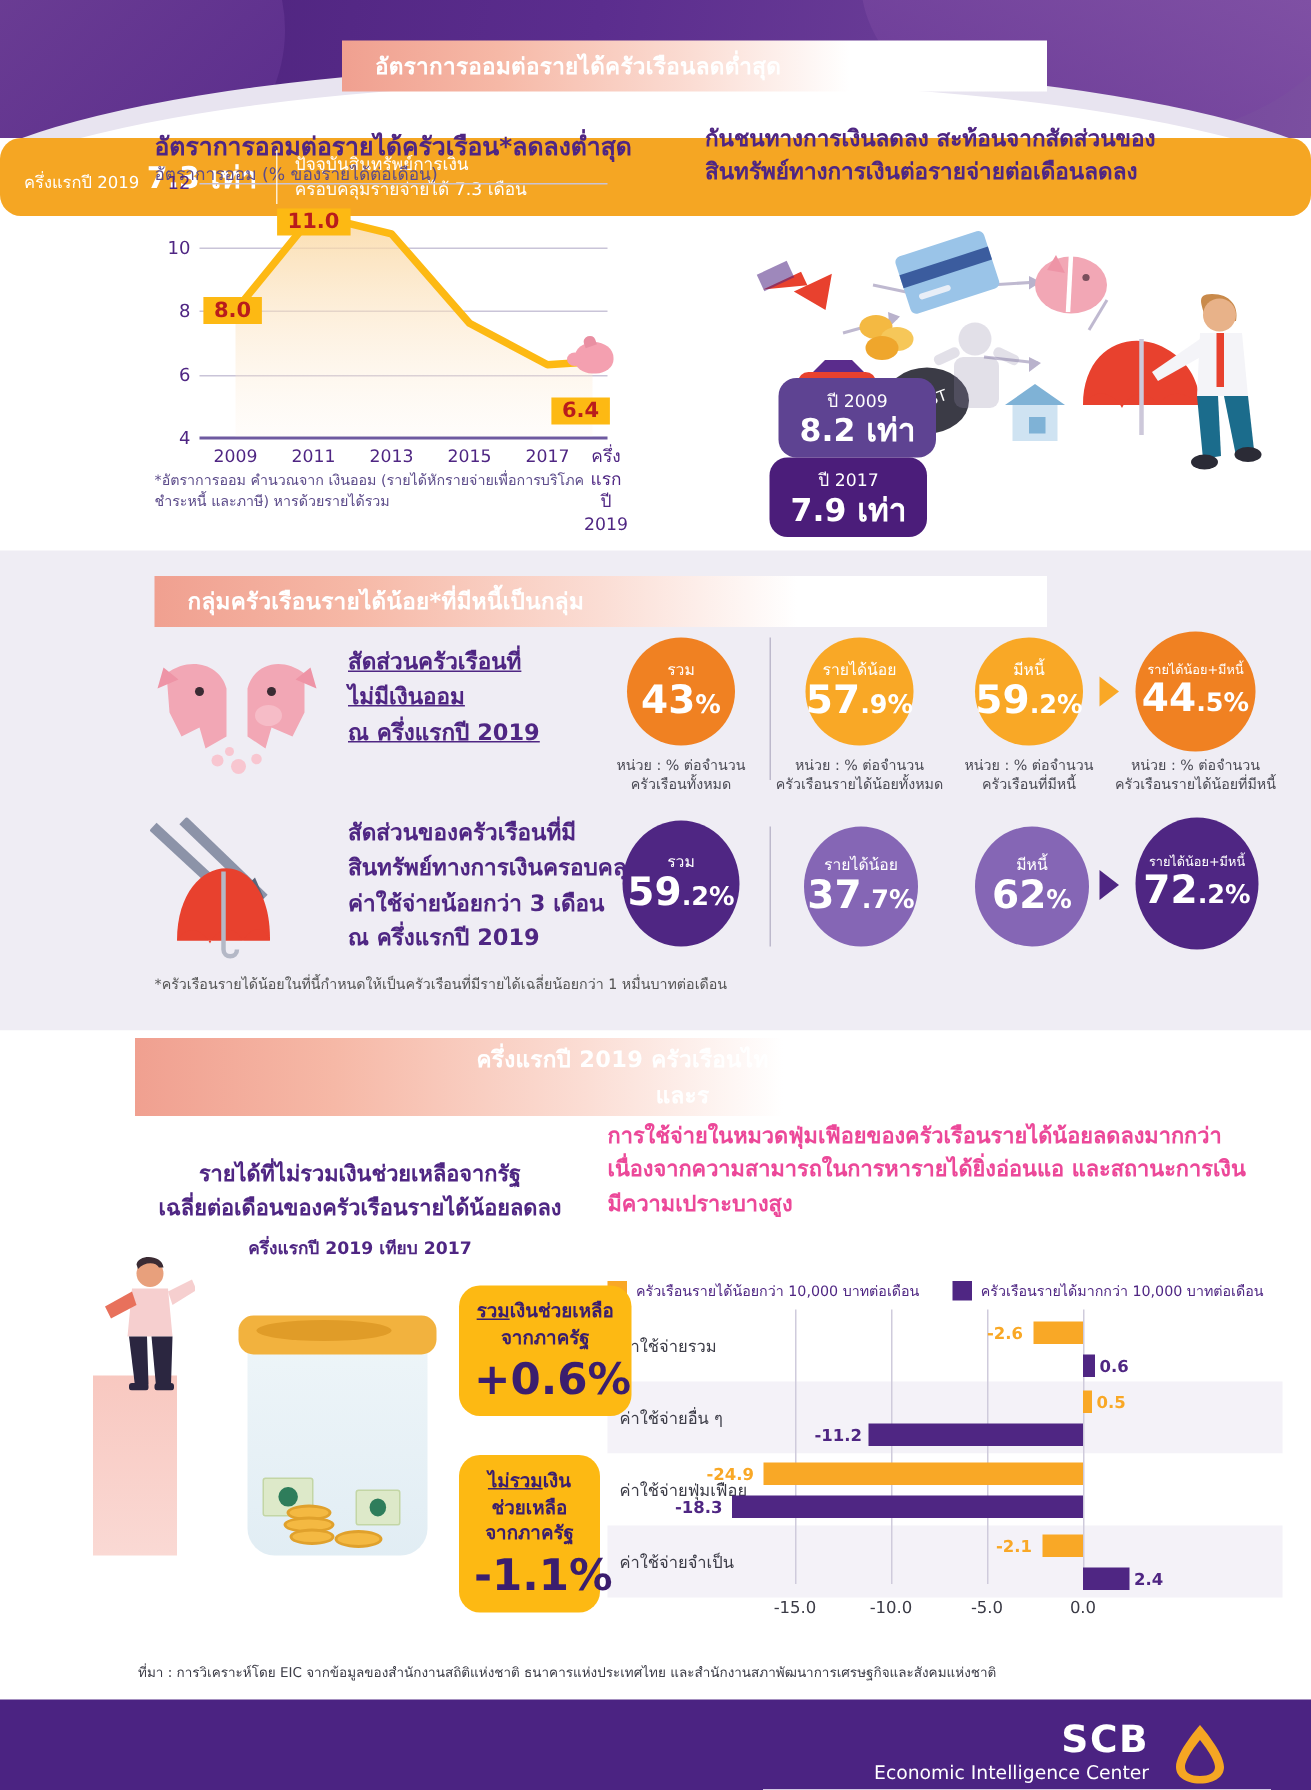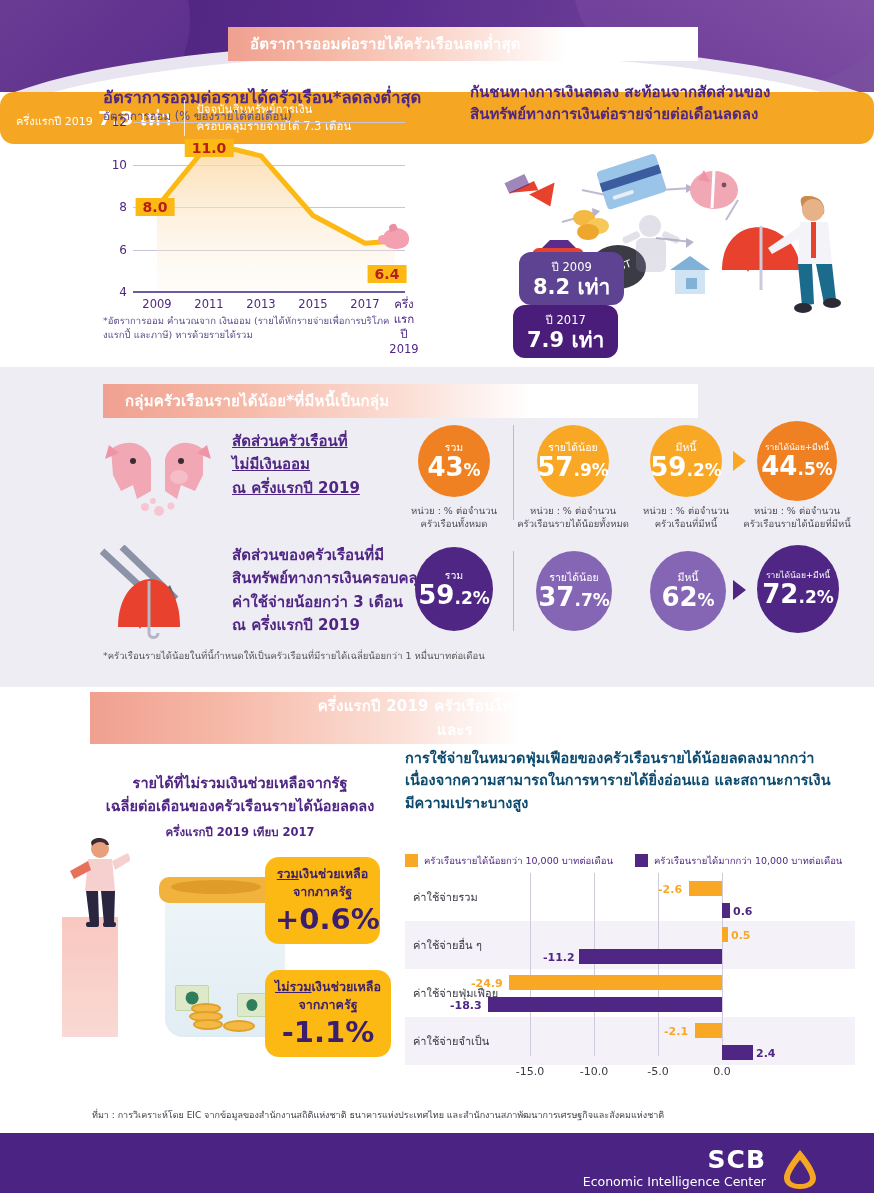--- a/index.html
+++ b/index.html
@@ -110,21 +110,21 @@
   .circ .num .small { font-size:17px; }
   .unit { position:absolute; font-size:9.5px; color:#4b4b55; text-align:center; line-height:1.4; transform:translateX(-50%); }
   .vsep { position:absolute; width:1px; background:#BDB9CC; }
   .tri { position:absolute; width:0;height:0;border-top:10px solid transparent;border-bottom:10px solid transparent; }
   .s2-foot { position:absolute; left:103px; top:281px; font-size:9.5px; color:#555; }
 
   
   .s3 { position:absolute; left:0; top:687px; width:874px; height:420px; background:#FFFFFF; }
   .s3-lt { position:absolute; left:90px; top:62px; width:300px; text-align:center; font-size:14.5px; color:#4F2683; font-weight:bold; line-height:1.6; }
   .s3-lt .sm { font-size:11.5px; display:block; margin-top:4px; }
-  .s3-rt { position:absolute; left:405px; top:60px; width:450px; font-size:14.5px; color:#0c4a6e; font-weight:bold; line-height:1.55; }
+  .s3-rt { position:absolute; left:405px; top:60px; width:450px; font-size:14.5px; color:#ec4899; font-weight:bold; line-height:1.55; }
   .s3-unit { position:absolute; left:405px; top:140px; font-size:11.5px; color:#5C4B8A; }
 
   .legend { position:absolute; left:405px; top:166px; display:flex; gap:22px; align-items:center; }
   .legend .it { display:flex; align-items:center; gap:6px; font-size:9.5px; color:#4F2683; }
   .sw { width:13px; height:13px; }
 
   .bars { position:absolute; left:405px; top:186px; width:450px; height:205px; }
   .bzone { position:absolute; left:0; right:0; }
   .bzone.alt { background:#FFFFFF; }
   .bzone.plain { background:#F4F2F8; }
@@ -140,21 +140,21 @@
     background:linear-gradient(180deg,#EAF3F7 0%, #DCEAF2 100%); border-radius:8px 8px 18px 18px; opacity:.85; }
   .jar-lid { position:absolute; left:-6px; top:0; width:132px; height:26px; background:#F2B23E; border-radius:10px; }
   .jar-lid-top { position:absolute; left:12px; top:3px; width:90px; height:14px; background:#E09C28; border-radius:50%; }
   .coin { position:absolute; background:#F4B942; border-radius:50%; border:2px solid #E0A12C; }
   .bill { position:absolute; background:#DDE9C9; border:1px solid #C3D6A5; border-radius:2px; }
   .bill .dot { position:absolute; left:50%; top:50%; width:40%; height:55%; transform:translate(-50%,-50%); background:#2E7D5B; border-radius:50%; }
   .pedestal { position:absolute; left:62px; top:230px; width:56px; height:120px;
      background:linear-gradient(180deg,#F8C8C0 0%, #FAD9D4 100%); }
   .person { position:absolute; left:70px; top:150px; width:60px; height:90px; }
 
-  .cbox { position:absolute; border-radius:14px; background:#FDB913; text-align:center; padding:8px 10px; }
+  .cbox { position:absolute; border-radius:14px; background:#FDB913; text-align:center; padding:8px 10px;margin-left:41px; }
   .cbox .lbl { font-size:12.5px; color:#3B1E6E; font-weight:bold; line-height:1.4; }
   .cbox .lbl u { text-decoration: underline; }
   .cbox .val { font-size:29px; color:#3B1E6E; font-weight:bold; margin-top:2px; }
 
   
   .src { position:absolute; left:92px; top:1108px; font-size:9px; color:#3B3B46; }
   .foot { position:absolute; left:0; top:1133px; width:874px; height:60px; background:#4B2382; }
   .scb { position:absolute; right:108px; top:1147px; text-align:right; color:#fff; }
   .scb .m { font-size:25px; font-weight:bold; letter-spacing:1px; line-height:1; }
   .scb .s { font-size:12.5px; margin-top:2px; }
@@ -215,21 +215,21 @@
       <div class="c1-xlab" style="left:52px;  top:175px;">2009</div>
       <div class="c1-xlab" style="left:104px; top:175px;">2011</div>
       <div class="c1-xlab" style="left:156px; top:175px;">2013</div>
       <div class="c1-xlab" style="left:208px; top:175px;">2015</div>
       <div class="c1-xlab" style="left:260px; top:175px;">2017</div>
       <div class="c1-xlab" style="left:299px; top:175px; white-space:pre-line; line-height:1.3;">ครึ่งแรก
 ปี 2019</div>
     </div>
 
     <div class="s1-foot" style="white-space:pre-line;">*อัตราการออม คำนวณจาก เงินออม (รายได้หักรายจ่ายเพื่อการบริโภค
- งแรกปี้ และภาษี) หารด้วยรายได้รวม</div>
+ ชำระหนี้ และภาษี) หารด้วยรายได้รวม</div>
 
     <div class="s1r-title" style="white-space:pre-line;">กันชนทางการเงินลดลง สะท้อนจากสัดส่วนของ
 สินทรัพย์ทางการเงินต่อรายจ่ายต่อเดือนลดลง</div>
 
     <div class="illus">
       <svg viewBox="0 0 390 190" width="390" height="190">
 
         <g stroke="#B9B2CC" stroke-width="2" fill="none" opacity=".9">
           <path d="M112,60 L150,68"></path>
             <path d="M190,60 L222,58"></path>
@@ -522,21 +522,21 @@
     </div>
 
     <div class="cbox" style="left:265px; top:170px; width:115px;">
       <div class="lbl">
         <u>รวม</u><span>เงินช่วยเหลือ</span><br>
         <span>จากภาครัฐ</span>
       </div>
       <div class="val">+0.6%</div>
     </div>
 
-    <div class="cbox" style="left:265px; top:283px; width:126px;">
+    <div class="cbox" style="left:265px; top:283px; width:94px;">
       <div class="lbl">
         <u>ไม่รวม</u><span>เงินช่วยเหลือ</span><br>
         <span>จากภาครัฐ</span>
       </div>
       <div class="val">-1.1%</div>
     </div>
   </div>
 
   <div class="src">ที่มา : การวิเคราะห์โดย EIC จากข้อมูลของสำนักงานสถิติแห่งชาติ ธนาคารแห่งประเทศไทย และสำนักงานสภาพัฒนาการเศรษฐกิจและสังคมแห่งชาติ</div>
   <div class="foot"></div>

